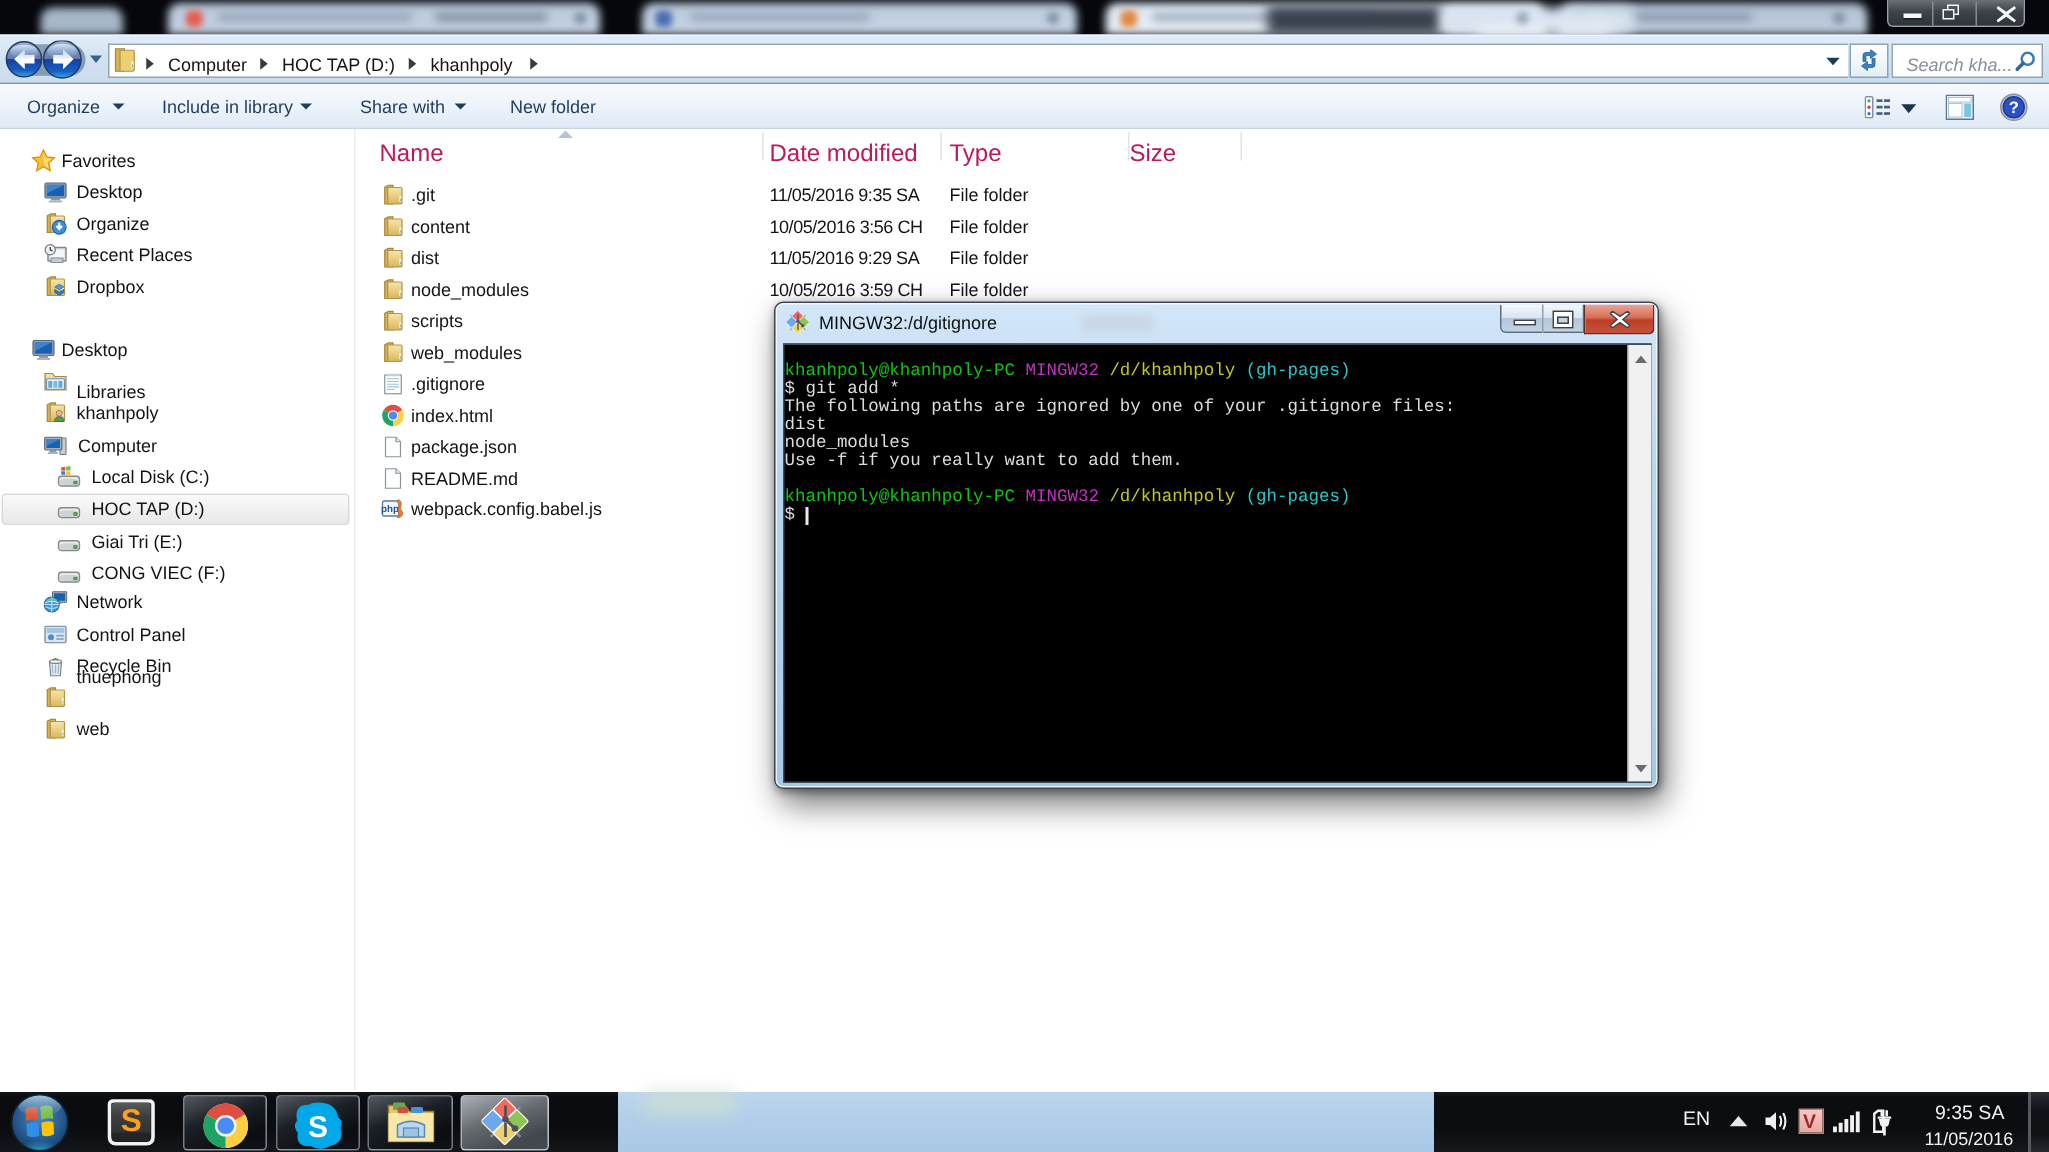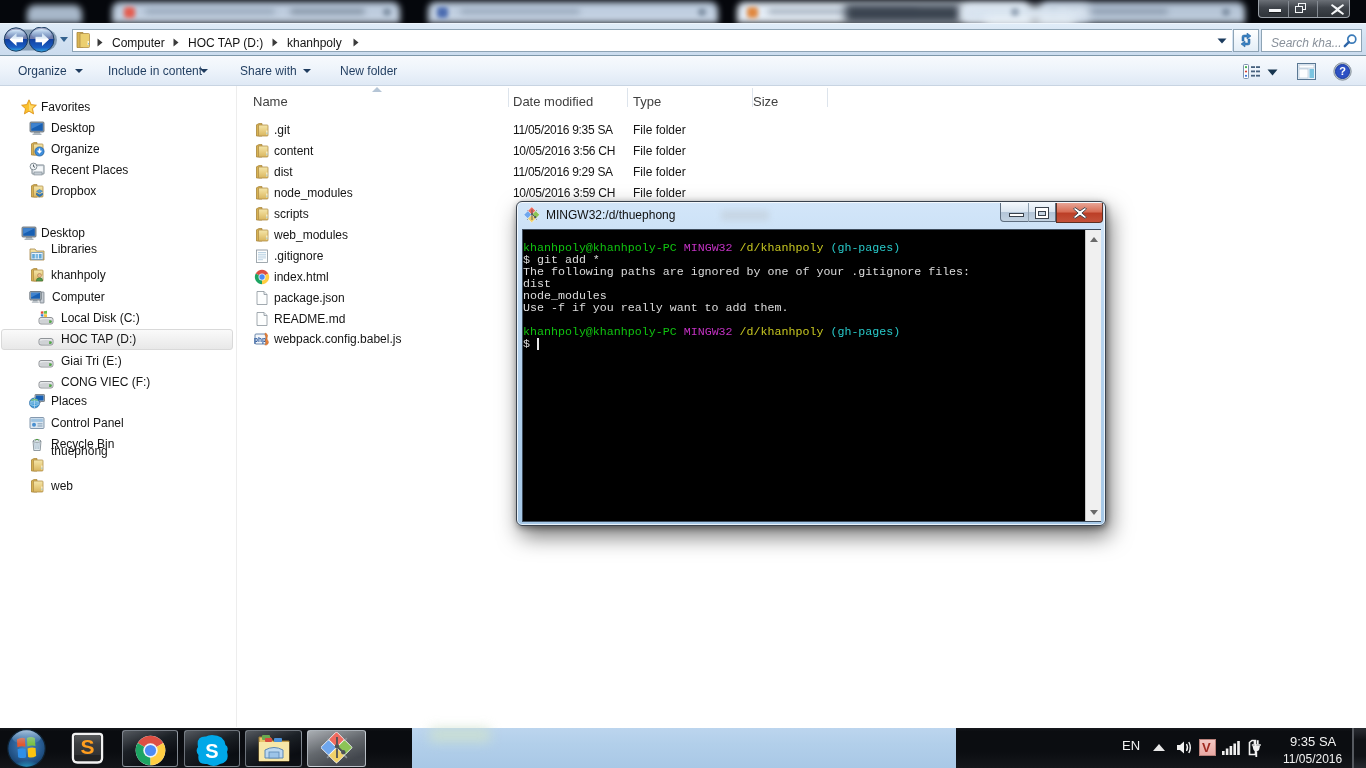--- a/index.html
+++ b/index.html
@@ -20,21 +20,21 @@
   #toolbar { position:absolute; left:0; top:55px; width:1366px; height:31px;
     background:linear-gradient(#f7fafd, #eef4fb 45%, #dfe9f5);
     border-top:1px solid #7e98aa; border-bottom:1px solid #c8d4e2; }
   .tbtxt { position:absolute; top:8px; font-size:12px; color:#1f3c5f; }
   .tbarrow { position:absolute; top:13px; width:0; height:0; border-left:4px solid transparent;
     border-right:4px solid transparent; border-top:4px solid #1f3c5f; }
 
   
   #main { position:absolute; left:0; top:86px; width:1366px; height:642px; background:#fff; }
   .siderow { position:absolute; font-size:12px; color:#141414; white-space:nowrap; }
-  .hdrtxt { position:absolute; top:94px; font-size:13px; color:#404040; }
+  .hdrtxt { position:absolute; top:94px; font-size:16px; color:#be185d; }
   .hdrsep { position:absolute; top:88px; height:19px; width:1px; background:#dde4ec; }
   .frow { position:absolute; font-size:12px; color:#141414; white-space:nowrap; }
 
   
   #term { position:absolute; left:516px; top:201px; width:590px; height:325px;
     background:linear-gradient(#d3e6f9,#b8d5f0 35%, #a6c8e7);
     border:1px solid #39424d; border-radius:6px;
     box-shadow: 4px 10px 22px rgba(0,0,0,0.55), 1px 2px 6px rgba(0,0,0,0.4), inset 0 0 0 1px rgba(255,255,255,0.75); }
   #console { position:absolute; left:5px; top:27px; width:579px; height:293px;
     background:#000; border:1px solid #3e4c5c; }
@@ -150,21 +150,21 @@
     <span style="position:absolute; left:1271px; top:12px; font-size:12px; font-style:italic; color:#88909a;">Search kha...</span>
     <svg style="position:absolute; left:1343px; top:10px;" width="14" height="14" viewBox="0 0 14 14">
       <circle cx="8.8" cy="5.2" r="4" fill="none" stroke="#3a7ab8" stroke-width="1.7"></circle>
       <path d="M5.8 8.2 L1.8 12.2" stroke="#2f66a8" stroke-width="2.4" stroke-linecap="round"></path>
     </svg>
   </path></div>
 
   <div id="toolbar">
     <span class="tbtxt" style="left:18px;">Organize</span>
       <span class="tbarrow" style="left:75px;"></span>
-    <span class="tbtxt" style="left:108px;">Include in content</span>
+    <span class="tbtxt" style="left:108px;">Include in library</span>
       <span class="tbarrow" style="left:200px;"></span>
     <span class="tbtxt" style="left:240px;">Share with</span>
       <span class="tbarrow" style="left:303px;"></span>
     <span class="tbtxt" style="left:340px;">New folder</span>
 
     <svg style="position:absolute; left:1243px; top:8px;" width="17" height="15" viewBox="0 0 17 15">
       <rect x="0.5" y="0.5" width="5" height="14" rx="1" fill="#fff" stroke="#7d93ad"></rect>
       <circle cx="3" cy="3.2" r="1.1" fill="#3fae49"></circle>
         <circle cx="3" cy="7.5" r="1.1" fill="#d43f34"></circle>
         <circle cx="3" cy="11.8" r="1.1" fill="#3a6fd8"></circle>
@@ -355,21 +355,21 @@
       <use href="#i-dropbox"></use>
     </svg>
     <span class="siderow" style="left:51px; top:184px;">Dropbox</span>
   <svg class="abs" style="left:21px; top:225px;" width="16" height="16">
       <use href="#i-monitor"></use>
     </svg>
     <span class="siderow" style="left:41px; top:226px;">Desktop</span>
   <svg class="abs" style="left:29px; top:246px;" width="16" height="16">
       <use href="#i-lib"></use>
     </svg>
-    <span class="siderow" style="left:51px; top:242px;">Libraries</span>
+    <span class="siderow" style="left:51px; top:254px;">Libraries</span>
   <svg class="abs" style="left:29px; top:267px;" width="16" height="16">
       <use href="#i-userfolder"></use>
     </svg>
     <span class="siderow" style="left:51px; top:268px;">khanhpoly</span>
   <svg class="abs" style="left:29px; top:289px;" width="16" height="16">
       <use href="#i-computer"></use>
     </svg>
     <span class="siderow" style="left:52px; top:290px;">Computer</span>
   <svg class="abs" style="left:38px; top:310px;" width="16" height="16">
       <use href="#i-drivewin"></use>
@@ -383,21 +383,21 @@
       <use href="#i-drive" y="2"></use>
     </svg>
     <span class="siderow" style="left:61px; top:354px;">Giai Tri (E:)</span>
   <svg class="abs" style="left:38px; top:374px;" width="16" height="16">
       <use href="#i-drive" y="2"></use>
     </svg>
     <span class="siderow" style="left:61px; top:375px;">CONG VIEC (F:)</span>
   <svg class="abs" style="left:29px; top:393px;" width="16" height="16">
       <use href="#i-network"></use>
     </svg>
-    <span class="siderow" style="left:51px; top:394px;">Places</span>
+    <span class="siderow" style="left:51px; top:394px;">Network</span>
   <svg class="abs" style="left:29px; top:415px;" width="16" height="16">
       <use href="#i-control"></use>
     </svg>
     <span class="siderow" style="left:51px; top:416px;">Control Panel</span>
   <svg class="abs" style="left:29px; top:436px;" width="16" height="16">
       <use href="#i-recycle"></use>
     </svg>
     <span class="siderow" style="left:51px; top:437px;text-align:center;">Recycle Bin</span>
   <svg class="abs" style="left:29px; top:457px;" width="16" height="16">
       <use href="#i-folder"></use>
@@ -470,21 +470,21 @@
     <span class="frow" style="left:274px; top:312px;">README.md</span>
   <svg class="abs" style="left:254px; top:331px;" width="16" height="16">
       <use href="#i-webpack"></use>
     </svg>
     <span class="frow" style="left:274px; top:332px;">webpack.config.babel.js</span>
 
   <div id="term">
     <svg class="abs" style="left:7px; top:5px;" width="16" height="16" viewBox="0 0 32 32">
         <use href="#i-git"></use>
       </svg>
-    <span class="abs" style="left:29px; top:6px; font-size:12px; color:#101010;">MINGW32:/d/thuephong</span>
+    <span class="abs" style="left:29px; top:6px; font-size:12px; color:#101010;">MINGW32:/d/gitignore</span>
     <div class="abs" style="left:204px; top:8px; width:48px; height:11px; background:#c3cfdb; filter:blur(3px); opacity:0.65;"></div>
 
     <div class="abs" style="left:483px; top:1px; width:56px; height:19px; background:linear-gradient(#f2f7fc,#dbe6f1 48%,#b3c5d8 52%,#c3d3e2); border:1px solid #5e6e80; border-top:none; border-radius:0 0 0 4px;"></div>
     <div class="abs" style="left:511px; top:1px; width:1px; height:19px; background:#8fa0b0;"></div>
     <div class="abs" style="left:539px; top:1px; width:47px; height:20px; background:linear-gradient(#e8a596,#d86f57 45%,#bc3f27 55%,#c4523a); border:1px solid #5e3023; border-top:none; border-radius:0 0 4px 0;"></div>
     <div class="abs" style="left:492px; top:11px; width:15px; height:4px; background:#fff; border:1px solid #39424d;"></div>
     <div class="abs" style="left:518px; top:5px; width:14px; height:12px; background:#fff; border:1px solid #39424d;"></div>
     <div class="abs" style="left:521px; top:9px; width:8px; height:5px; background:#c6d4e2; border:1px solid #39424d;"></div>
     <svg class="abs" style="left:556px; top:5px;" width="14" height="12" viewBox="0 0 14 12">
         <path d="M2 0.5 L7 3.9 L12 0.5 L13.5 2 L8.9 6 L13.5 10 L12 11.5 L7 8.1 L2 11.5 L0.5 10 L5.1 6 L0.5 2 Z" fill="#fff" stroke="#39424d" stroke-width="0.9"></path>

